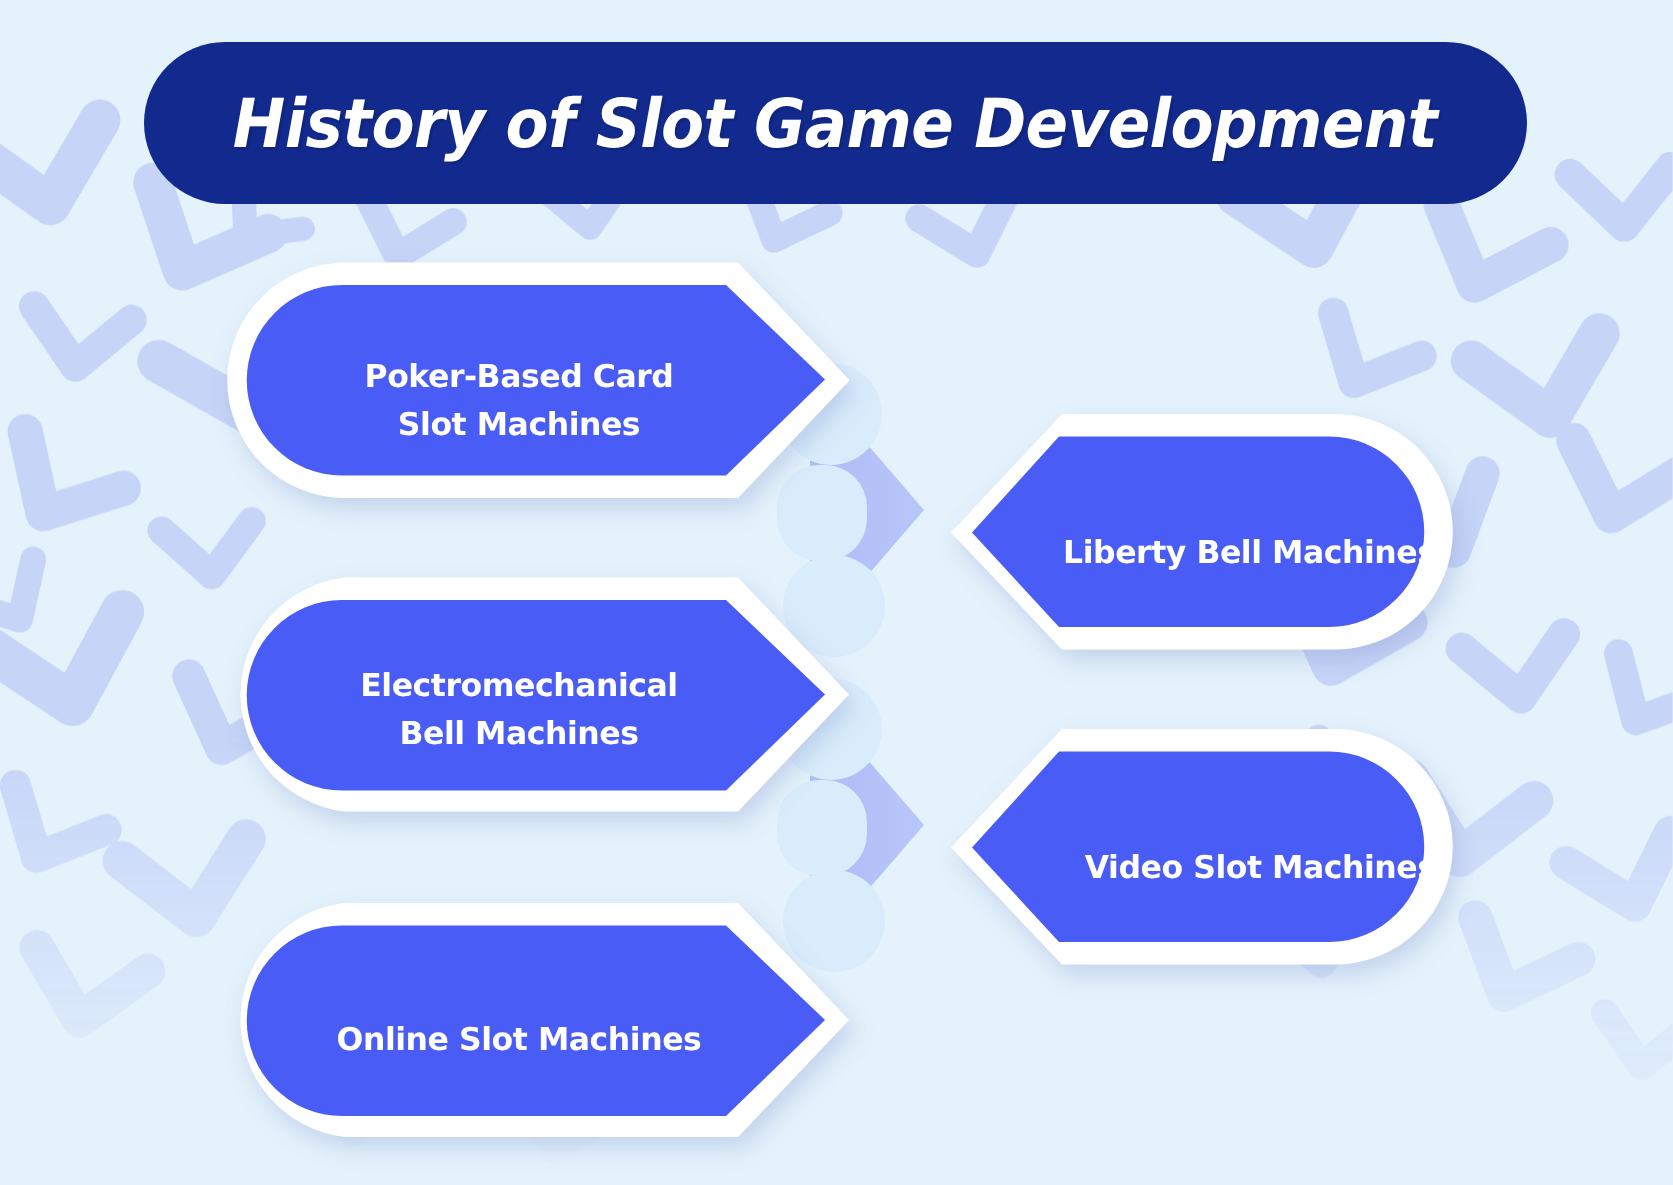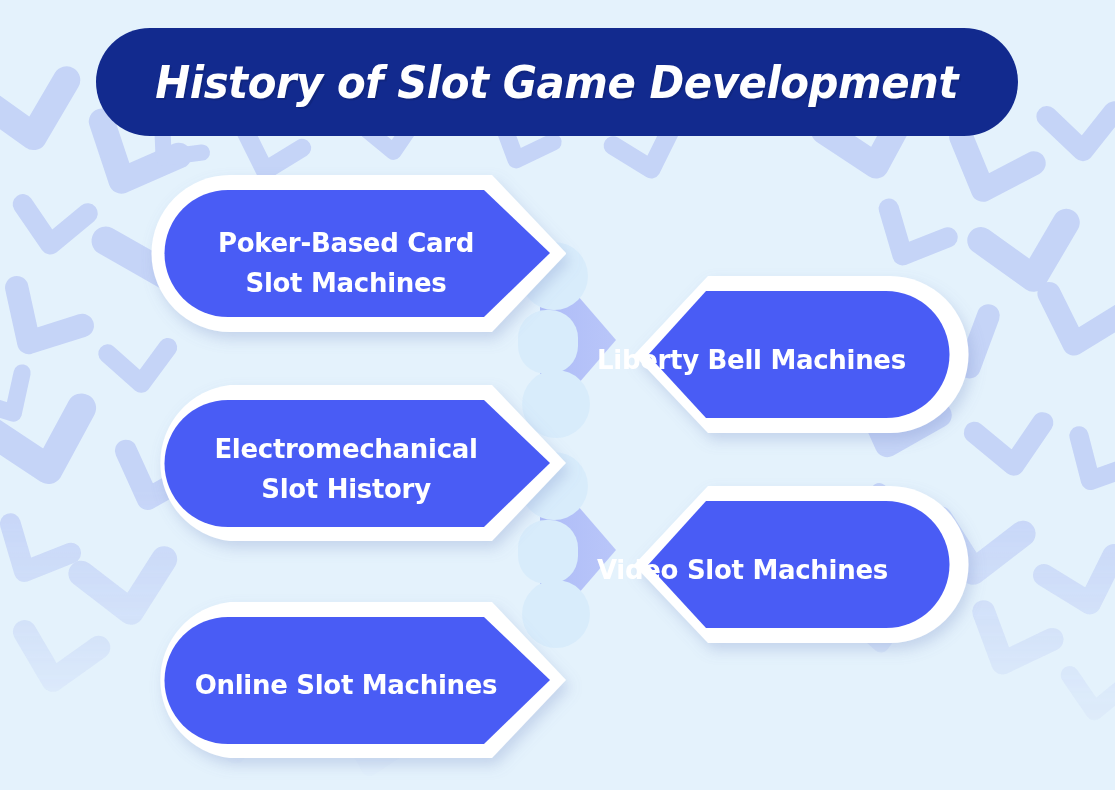--- a/index.html
+++ b/index.html
@@ -63,33 +63,34 @@
     width: 1115px;
     height: 790px;
     z-index: 3;
   }
 
   .flow-label {
     position: absolute;
     z-index: 4;
     color: #ffffff;
     font-family: "DejaVu Sans", sans-serif;
-    font-size: 26px;
+    font-size: 21px;
     font-weight: bold;
     line-height: 1.52;
     text-align: center;
     letter-spacing: -0.3px;
     white-space: pre-line;
     pointer-events: none;
+    margin-top: 12px;
   }
 
   
   .label-left  { width: 360px; left: 166px; text-align: center; }
   
-  .label-right { width: 360px; left: 597px; text-align: left; }
+  .label-right { width: 360px; left: 597px; text-align: right; }
 
   #label-0 { top: 224px; }
   #label-1 { top: 341px; }
   #label-2 { top: 430px; }
   #label-3 { top: 551px; }
   #label-4 { top: 666px; }
 </style>
 </head>
 <body>
 
@@ -216,19 +217,19 @@
                A 63.5,63.5 0 0 1 228,617 Z" fill="#4a5cf5"></path>
     </g>
   </svg>
 
   <div id="label-0" class="flow-label label-left">Poker-Based Card
 Slot Machines</div>
 
   <div id="label-1" class="flow-label label-right">Liberty Bell Machines</div>
 
   <div id="label-2" class="flow-label label-left">Electromechanical
-Slot History</div>
+Bell Machines</div>
 
   <div id="label-4" class="flow-label label-left">Online Slot Machines</div>
 
   <div id="label-3" class="flow-label label-right">Video Slot Machines</div>
 
 </div>
 
 </body></html>

